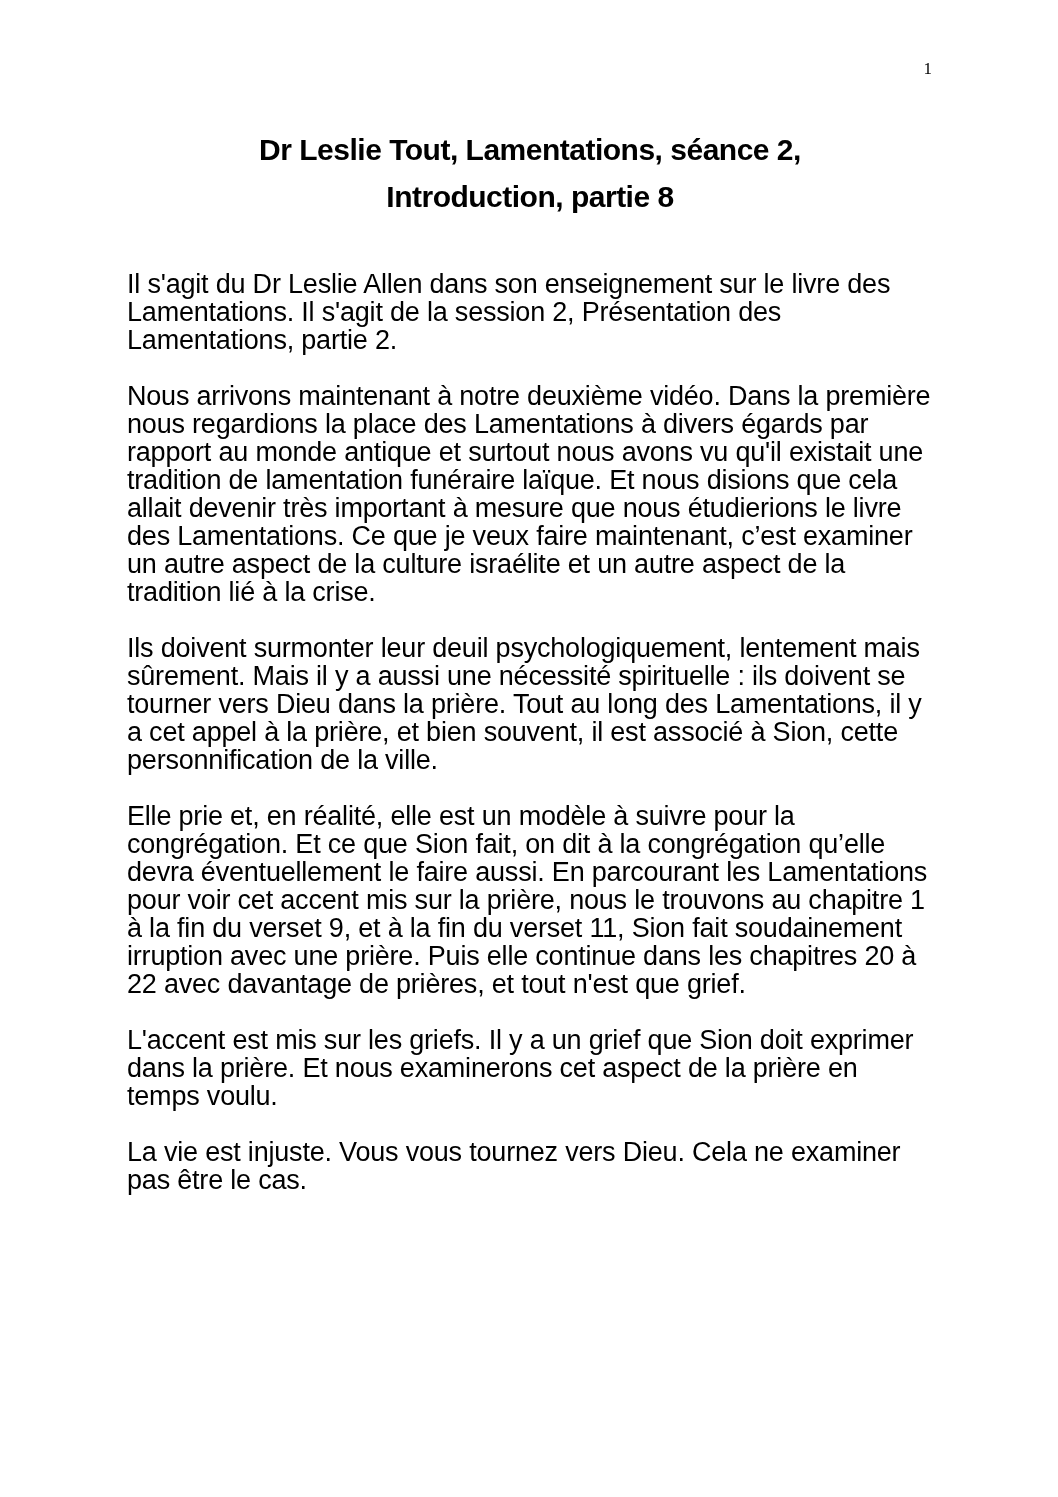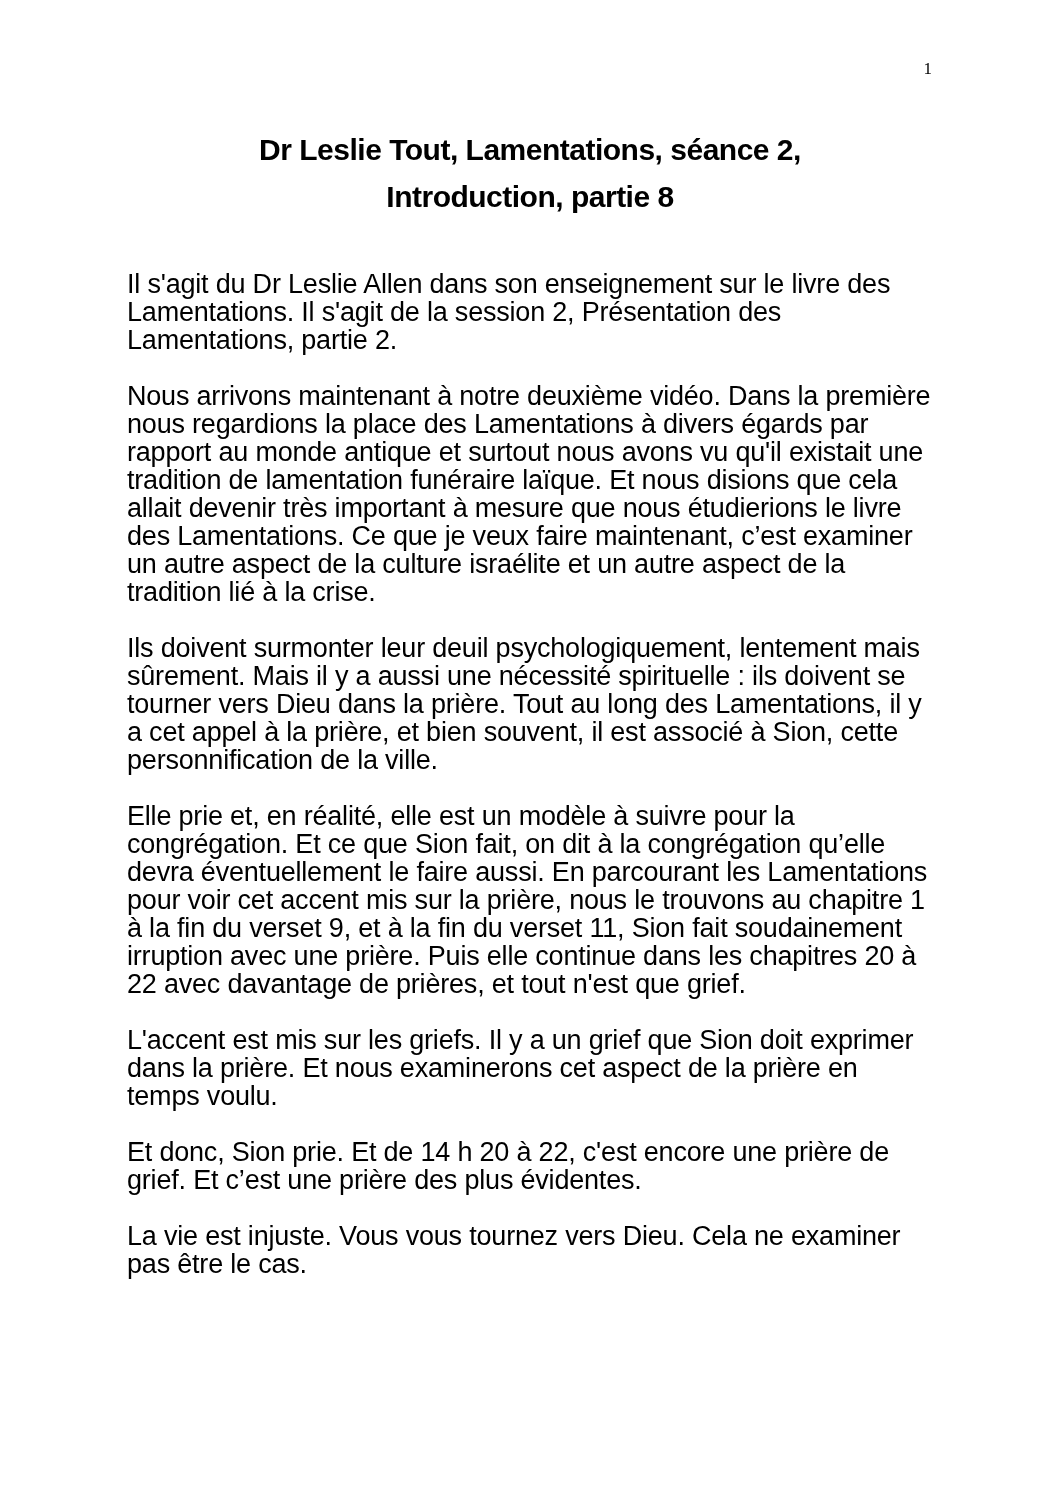--- a/index.html
+++ b/index.html
@@ -72,17 +72,16 @@
       <span>Introduction, partie 8</span>
     </h1>
   </div>
 
   <div class="content">
     <p>Il s'agit du Dr Leslie Allen dans son enseignement sur le livre des Lamentations. Il s'agit de la session 2, Présentation des Lamentations, partie 2.</p>
     <p>Nous arrivons maintenant à notre deuxième vidéo. Dans la première nous regardions la place des Lamentations à divers égards par rapport au monde antique et surtout nous avons vu qu'il existait une tradition de lamentation funéraire laïque. Et nous disions que cela allait devenir très important à mesure que nous étudierions le livre des Lamentations. Ce que je veux faire maintenant, c’est examiner un autre aspect de la culture israélite et un autre aspect de la tradition lié à la crise.</p>
     <p>Ils doivent surmonter leur deuil psychologiquement, lentement mais sûrement. Mais il y a aussi une nécessité spirituelle : ils doivent se tourner vers Dieu dans la prière. Tout au long des Lamentations, il y a cet appel à la prière, et bien souvent, il est associé à Sion, cette personnification de la ville.</p>
     <p>Elle prie et, en réalité, elle est un modèle à suivre pour la congrégation. Et ce que Sion fait, on dit à la congrégation qu’elle devra éventuellement le faire aussi. En parcourant les Lamentations pour voir cet accent mis sur la prière, nous le trouvons au chapitre 1 à la fin du verset 9, et à la fin du verset 11, Sion fait soudainement irruption avec une prière. Puis elle continue dans les chapitres 20 à 22 avec davantage de prières, et tout n'est que grief.</p>
     <p>L'accent est mis sur les griefs. Il y a un grief que Sion doit exprimer dans la prière. Et nous examinerons cet aspect de la prière en temps voulu.</p>
-    <p>Et donc, Sion prie. Et de 14 h 20 à 22, c'est encore une prière de grief. Et c’est une prière des plus évidentes.</p>
     <p>La vie est injuste. Vous vous tournez vers Dieu. Cela ne examiner pas être le cas.</p>
   </div>
 
 </div>
 
 </body></html>

